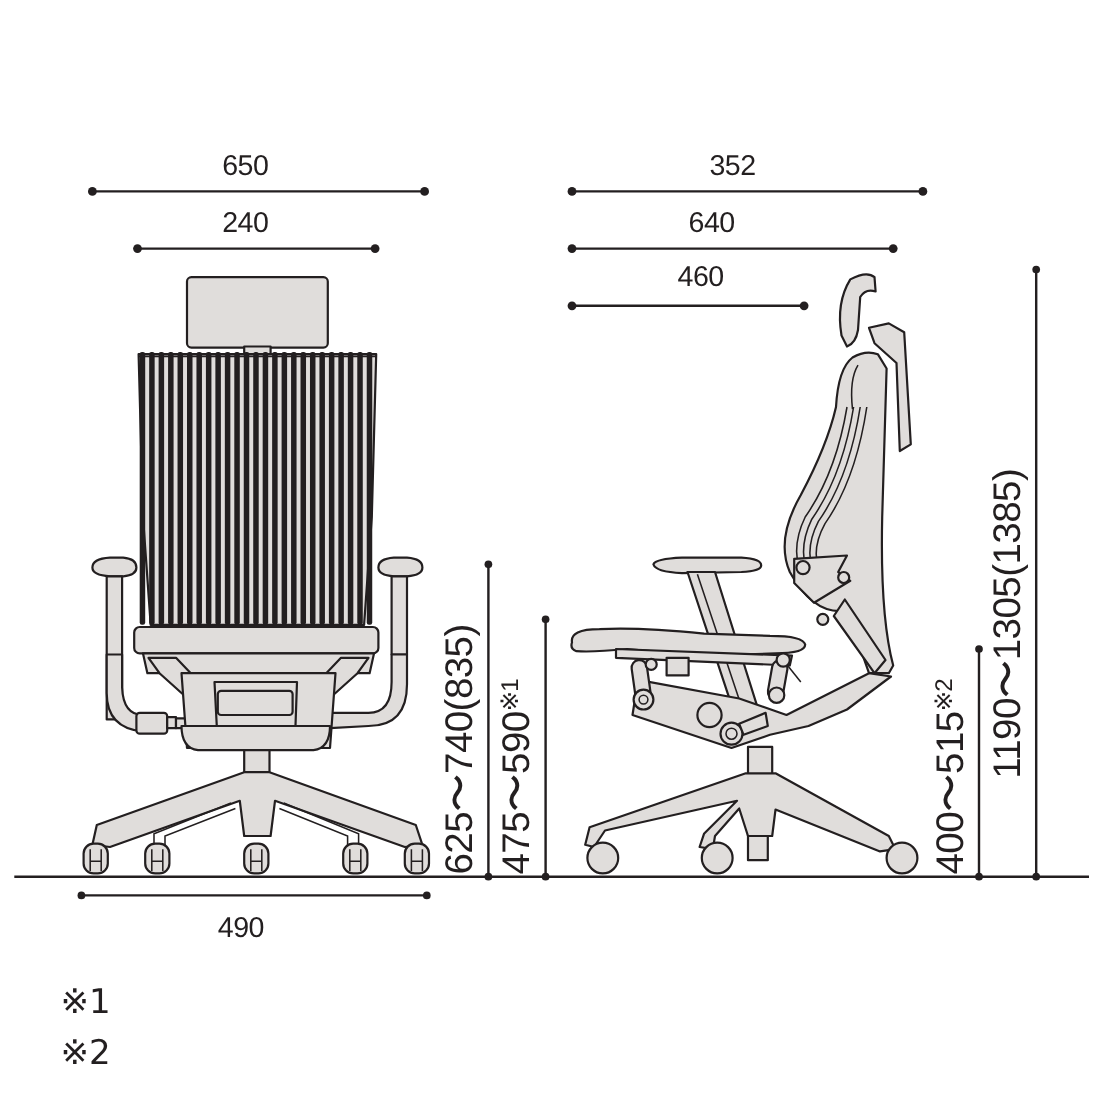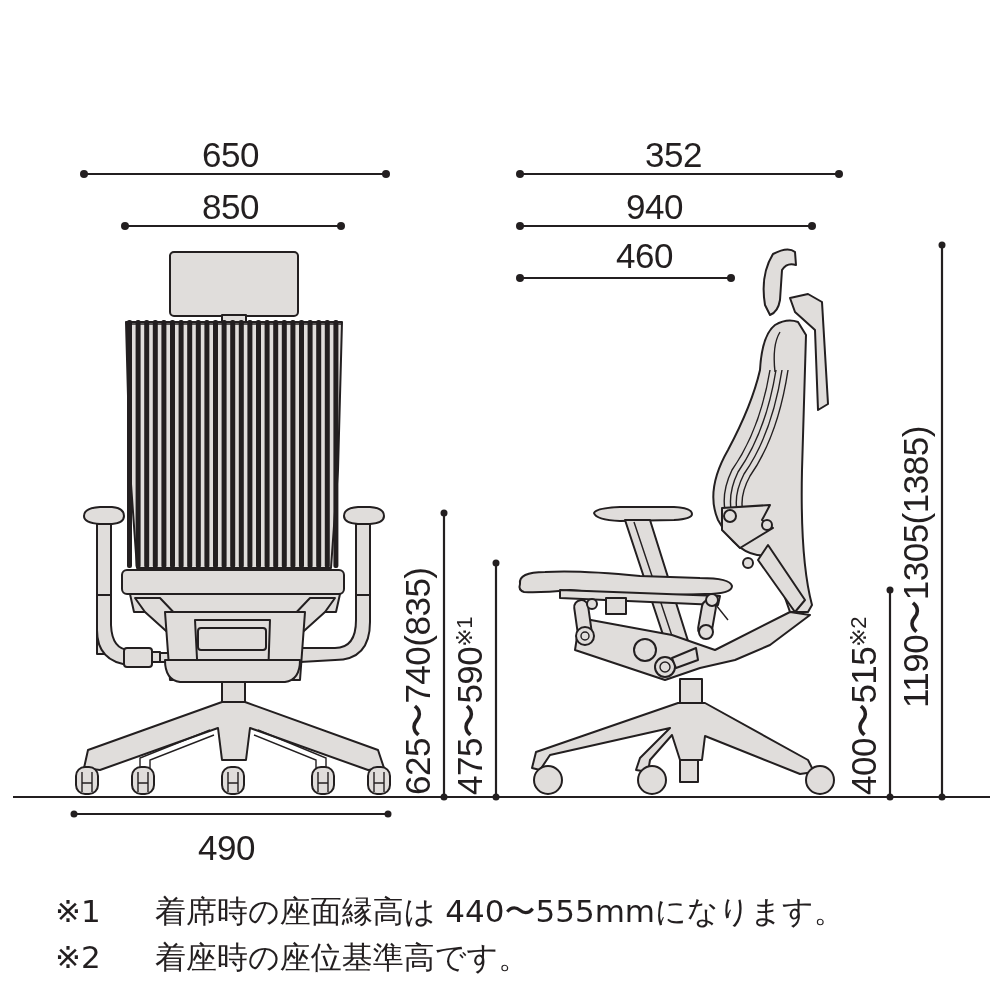--- a/index.html
+++ b/index.html
@@ -1,18 +1,18 @@
 <!DOCTYPE html>
 <html><head>
 <meta charset="utf-8">
 <style>
   html, body { margin:0; padding:0; background:#ffffff; }
   body { width:1000px; height:1000px; position:relative; overflow:hidden;
          font-family:"DejaVu Sans", "Liberation Sans", sans-serif; color:#231f20; }
-  .dim-label { position:absolute; font-size:35px; line-height:1; color:#231f20;
+  .dim-label { position:absolute; font-size:26px; line-height:1; color:#231f20;
                font-family:"Liberation Sans", "DejaVu Sans", sans-serif; letter-spacing:-0.5px; }
   .vlabel { position:absolute; font-size:35px; line-height:1; color:#231f20; white-space:nowrap;
             transform-origin:0 0; transform:rotate(-90deg);
             font-family:"Liberation Sans", "DejaVu Sans", sans-serif; letter-spacing:-0.5px; }
   .vlabel .sup { font-size:22px; vertical-align:10px; }
   svg.drawing { position:absolute; left:0; top:0; }
   .notes { position:absolute; left:55px; top:888px; font-size:31px; line-height:46px; color:#231f20; }
   .note-row { display:flex; white-space:nowrap; }
   .note-mark { width:100px; }
 </style>
@@ -238,42 +238,40 @@
 
     <g>
       <circle class="part" cx="548" cy="780" r="14"></circle>
       <circle class="part" cx="652" cy="780" r="14"></circle>
       <circle class="part" cx="820" cy="780" r="14"></circle>
     </g>
   </g>
 </svg>
 
 <div class="dim-label" style="left:202px; top:137px;">650</div>
-<div class="dim-label" style="left:202px; top:189px;">850</div>
+<div class="dim-label" style="left:202px; top:189px;">240</div>
 <div class="dim-label" style="left:198px; top:830px;">490</div>
 
 <div class="dim-label" style="left:645px; top:137px;">352</div>
-<div class="dim-label" style="left:626px; top:189px;">940</div>
+<div class="dim-label" style="left:626px; top:189px;">640</div>
 <div class="dim-label" style="left:616px; top:238px;">460</div>
 
 <div class="vlabel" style="left:400px; top:795px;">
   <span>625〜740(835)</span>
 </div>
 <div class="vlabel" style="left:452px; top:795px;">
   <span>475〜590</span><span class="sup">※1</span>
 </div>
 <div class="vlabel" style="left:846px; top:795px;">
   <span>400〜515</span><span class="sup">※2</span>
 </div>
 <div class="vlabel" style="left:898px; top:708px;">
   <span>1190〜1305(1385)</span>
 </div>
 
 <div class="notes">
   <div class="note-row">
     <span class="note-mark">※1</span>
-    <span>着席時の座面縁高は 440〜555mmになります。</span>
   </div>
   <div class="note-row">
     <span class="note-mark">※2</span>
-    <span>着座時の座位基準高です。</span>
   </div>
 </div>
 
 </body></html>

